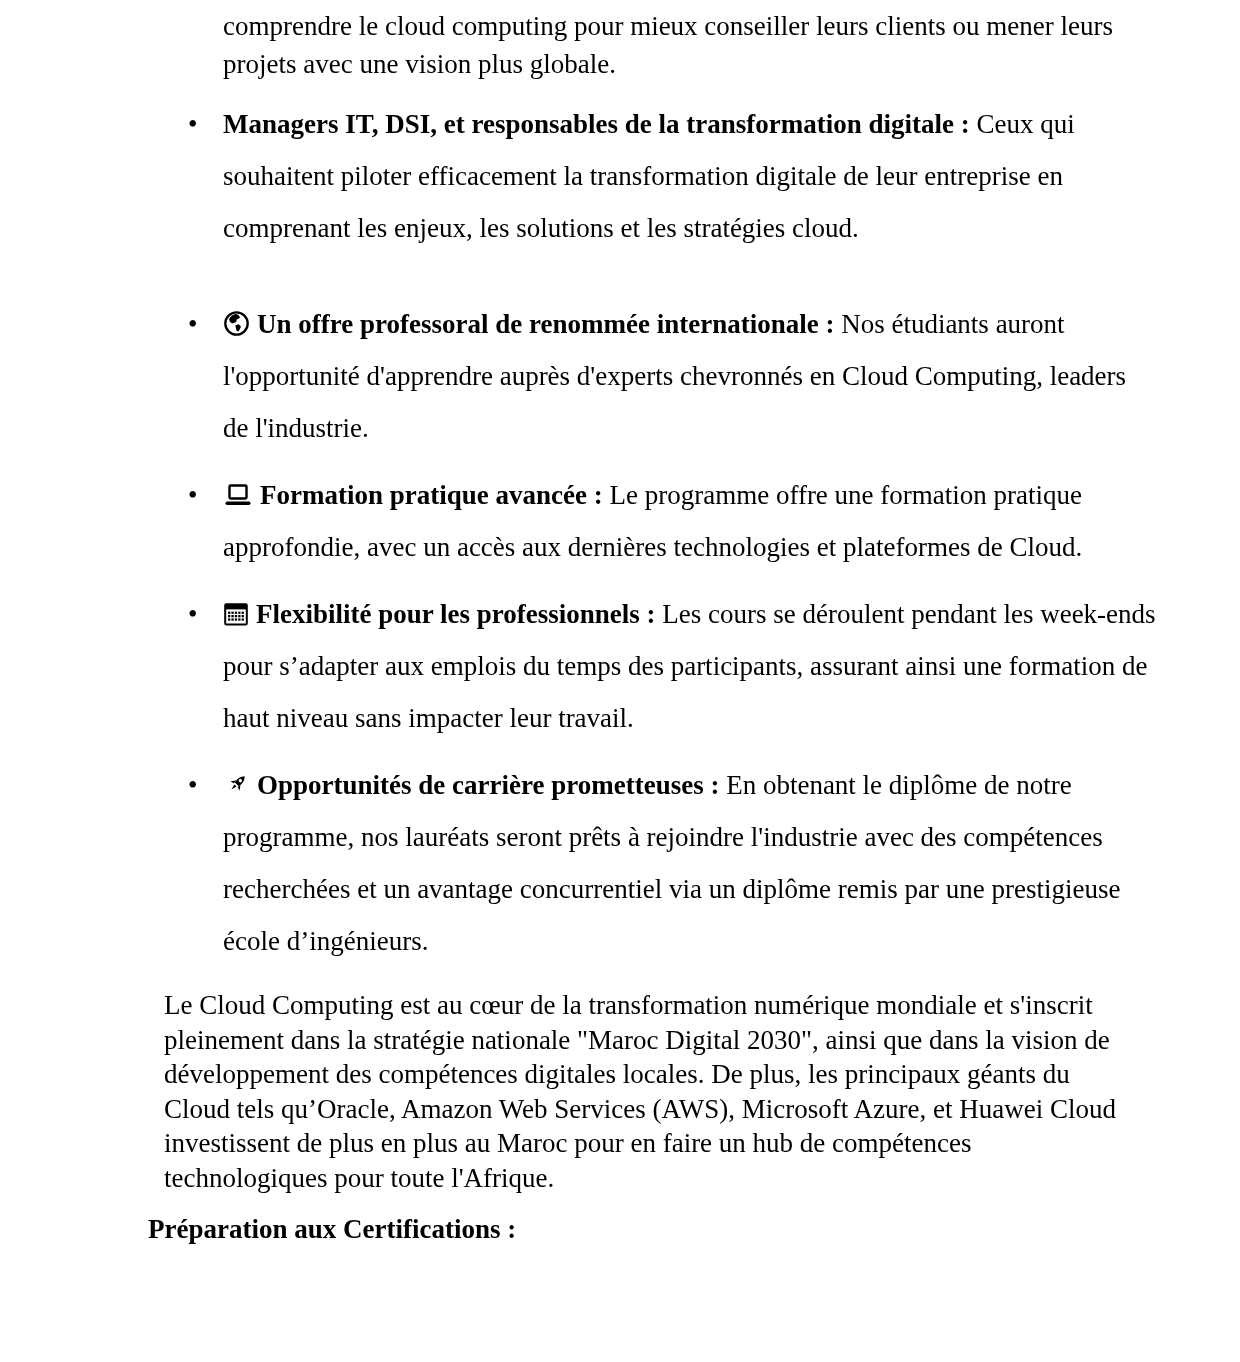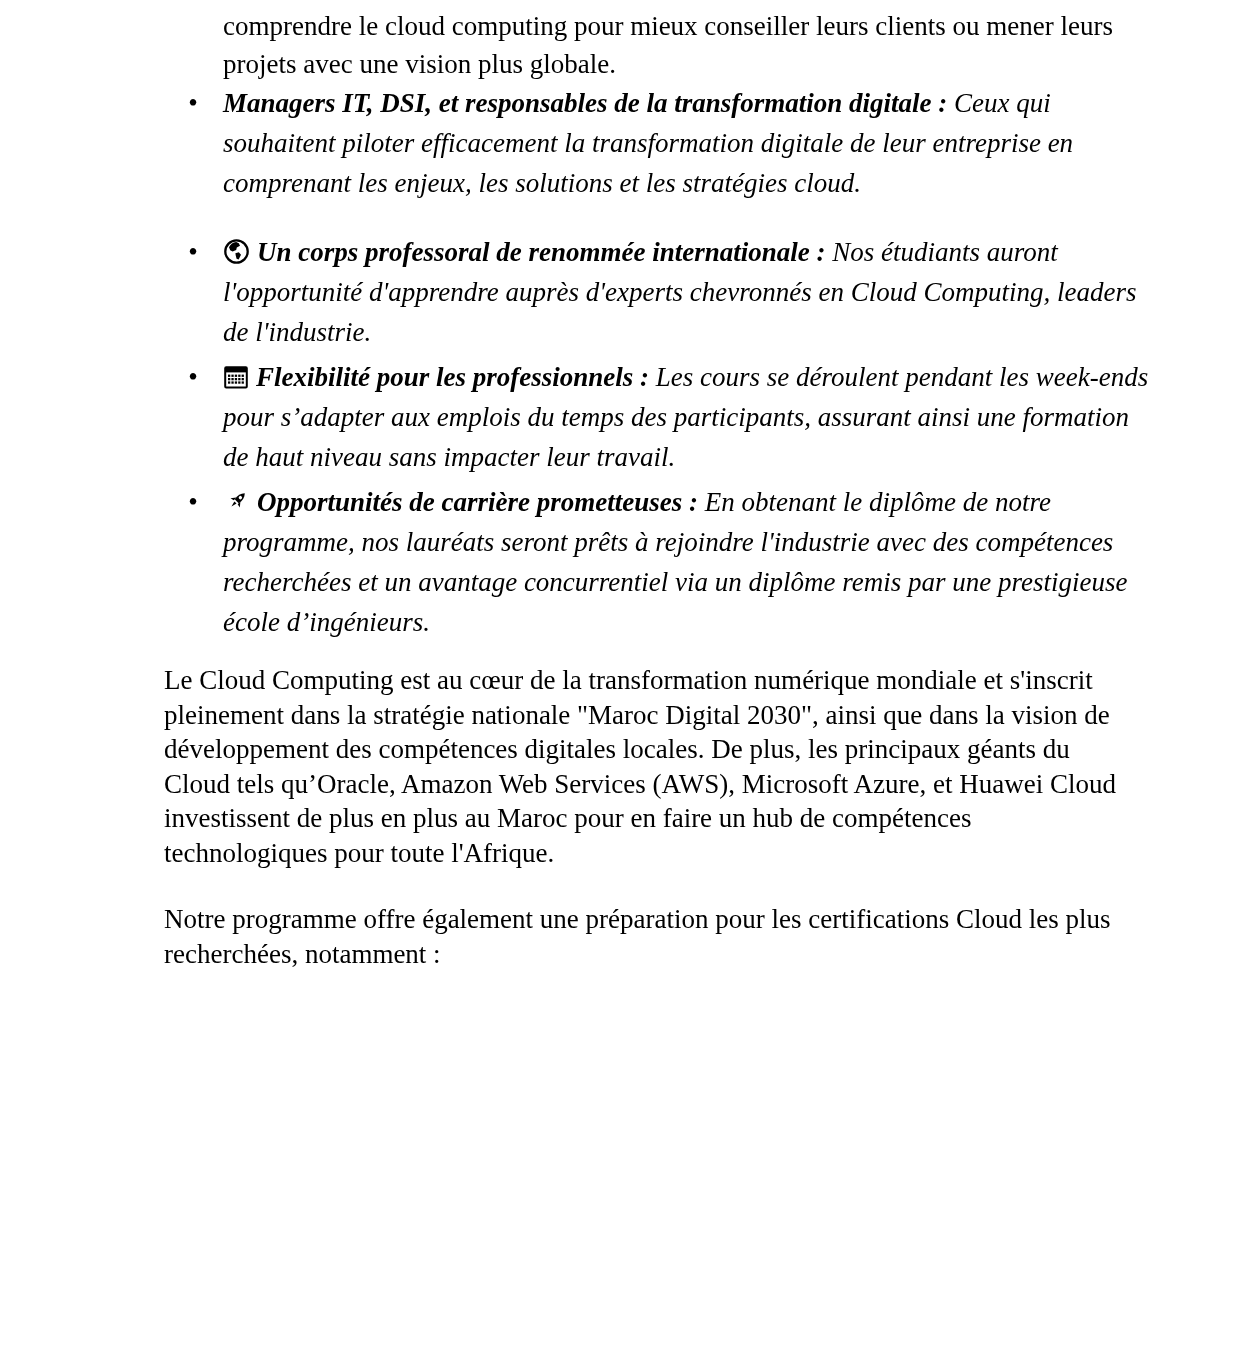--- a/index.html
+++ b/index.html
@@ -13,21 +13,21 @@
   }
   .page {
     box-sizing: border-box;
     width: 1240px; height: 1052px;
     padding: 7px 84px 0 148px;
     display: flex; flex-direction: column; align-items: flex-start;
   }
   .indent { margin-left: 75px; }
   .cont { line-height: 38px; }
   ul.doc-list { list-style: none; margin: 0 0 0 75px; padding: 0; }
-  ul.doc-list li { position: relative; line-height: 40px; margin: 0 0 5px 0; font-style: italic; }
+  ul.doc-list li { position: relative; line-height: 52px; margin: 15px 0 5px 0; }
   ul.doc-list li::before {
     content: "\2022";
     position: absolute; left: -35px; top: 0;
     font-size: 27px; color: #000;
   }
   h2.heading { font-size: 27px; font-weight: bold; line-height: 36px; margin: 0; }
   .h-points   { margin-top: 80px; }
   ul.points   { margin-top: 24px; }
   .h-pourquoi { margin-top: 78px; }
   p.para { margin: 16px; line-height: 34.5px; }
@@ -53,24 +53,31 @@
   </ul>
 
 
   <ul class="doc-list points">
 
     <li>
       <span class="ico"><svg width="27" height="27" viewBox="0 0 27 27" aria-hidden="true">
         <circle cx="13.5" cy="13.5" r="11.2" fill="none" stroke="#000" stroke-width="2.3"></circle>
         <path fill="#000" d="M6 9.2 C7.4 6.2 10.2 4.3 13.2 4 l2.6 1.2 1.2 2.6 -3.2 1.6 -0.6 2.6 -3.6 1.6 -2.4 -1.4 z"></path>
         <path fill="#000" d="M12.4 15.2 l3.4 -1 2.2 2.6 -2.4 4.6 -2 -0.6 -0.8 -3 z"></path>
-      </svg></span><strong>Un corps professoral de renommée internationale :</strong>
+      </svg></span><strong>Un offre professoral de renommée internationale :</strong>
       <span>Nos étudiants auront l'opportunité d'apprendre auprès d'experts chevronnés en Cloud Computing, leaders de l'industrie.</span>
     </li>
 
+    <li>
+      <span class="ico"><svg width="30" height="26" viewBox="0 0 30 26" aria-hidden="true">
+        <rect x="6.5" y="3.5" width="17" height="13" rx="1.2" fill="none" stroke="#000" stroke-width="2.4"></rect>
+        <rect x="2.5" y="19.5" width="25" height="3.4" rx="1.7" fill="#000"></rect>
+      </svg></span><strong>Formation pratique avancée :</strong>
+      <span>Le programme offre une formation pratique approfondie, avec un accès aux dernières technologies et plateformes de Cloud.</span>
+    </li>
 
     <li>
       <span class="ico"><svg width="26" height="26" viewBox="0 0 26 26" aria-hidden="true">
         <rect x="2.2" y="3.2" width="21.6" height="20.2" rx="1" fill="none" stroke="#000" stroke-width="2"></rect>
         <rect x="2.2" y="3.2" width="21.6" height="5.2" fill="#000"></rect>
         <rect x="5" y="10.6" width="2.3" height="2.3" fill="#000"></rect>
             <rect x="8.4" y="10.6" width="2.3" height="2.3" fill="#000"></rect>
             <rect x="11.8" y="10.6" width="2.3" height="2.3" fill="#000"></rect>
             <rect x="15.2" y="10.6" width="2.3" height="2.3" fill="#000"></rect>
             <rect x="18.6" y="10.6" width="2.3" height="2.3" fill="#000"></rect>
@@ -99,16 +106,16 @@
         </g>
       </svg></span><strong>Opportunités de carrière prometteuses :</strong>
       <span>En obtenant le diplôme de notre programme, nos lauréats seront prêts à rejoindre l'industrie avec des compétences recherchées et un avantage concurrentiel via un diplôme remis par une prestigieuse école d’ingénieurs.</span>
     </li>
 
   </ul>
 
 
   <p class="para p-pourquoi">Le Cloud Computing est au cœur de la transformation numérique mondiale et s'inscrit pleinement dans la stratégie nationale "Maroc Digital 2030", ainsi que dans la vision de développement des compétences digitales locales. De plus, les principaux géants du Cloud tels qu’Oracle, Amazon Web Services (AWS), Microsoft Azure, et Huawei Cloud investissent de plus en plus au Maroc pour en faire un hub de compétences technologiques pour toute l'Afrique.</p>
 
+  <h2 class="heading h-certs">Préparation aux Certifications :</h2>
 
-  <p class="para p-certs">Notre programme offre également une préparation pour les certifications Cloud les plus recherchées, notamment :</p>
 
 </div>
 
 </body></html>

